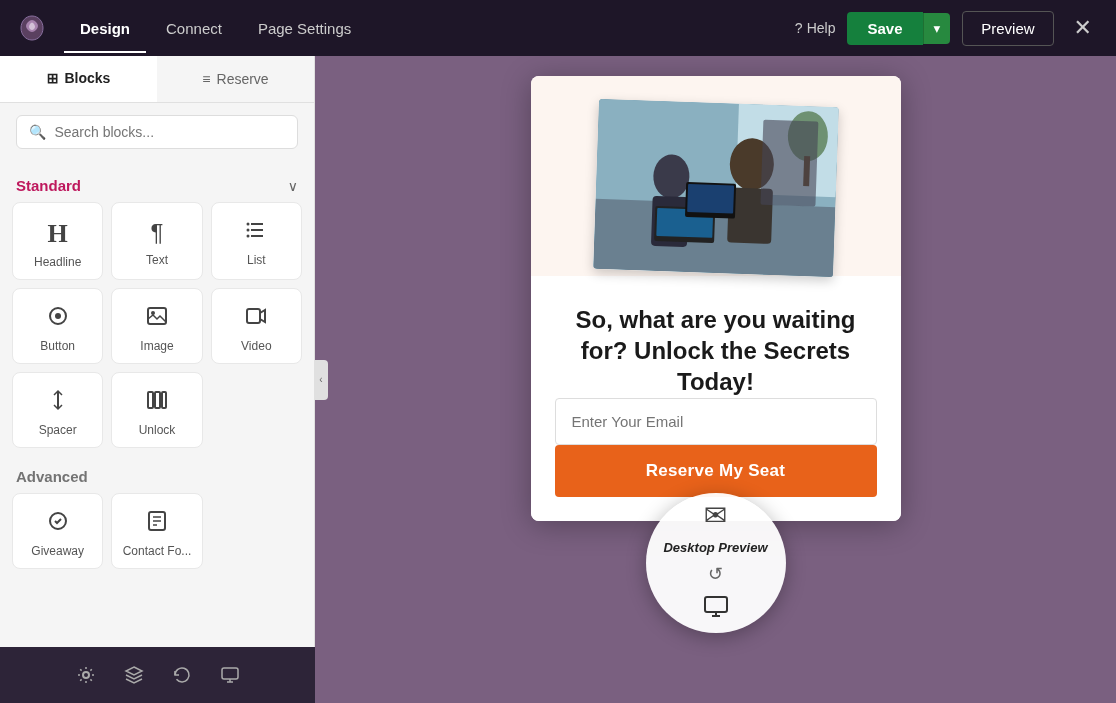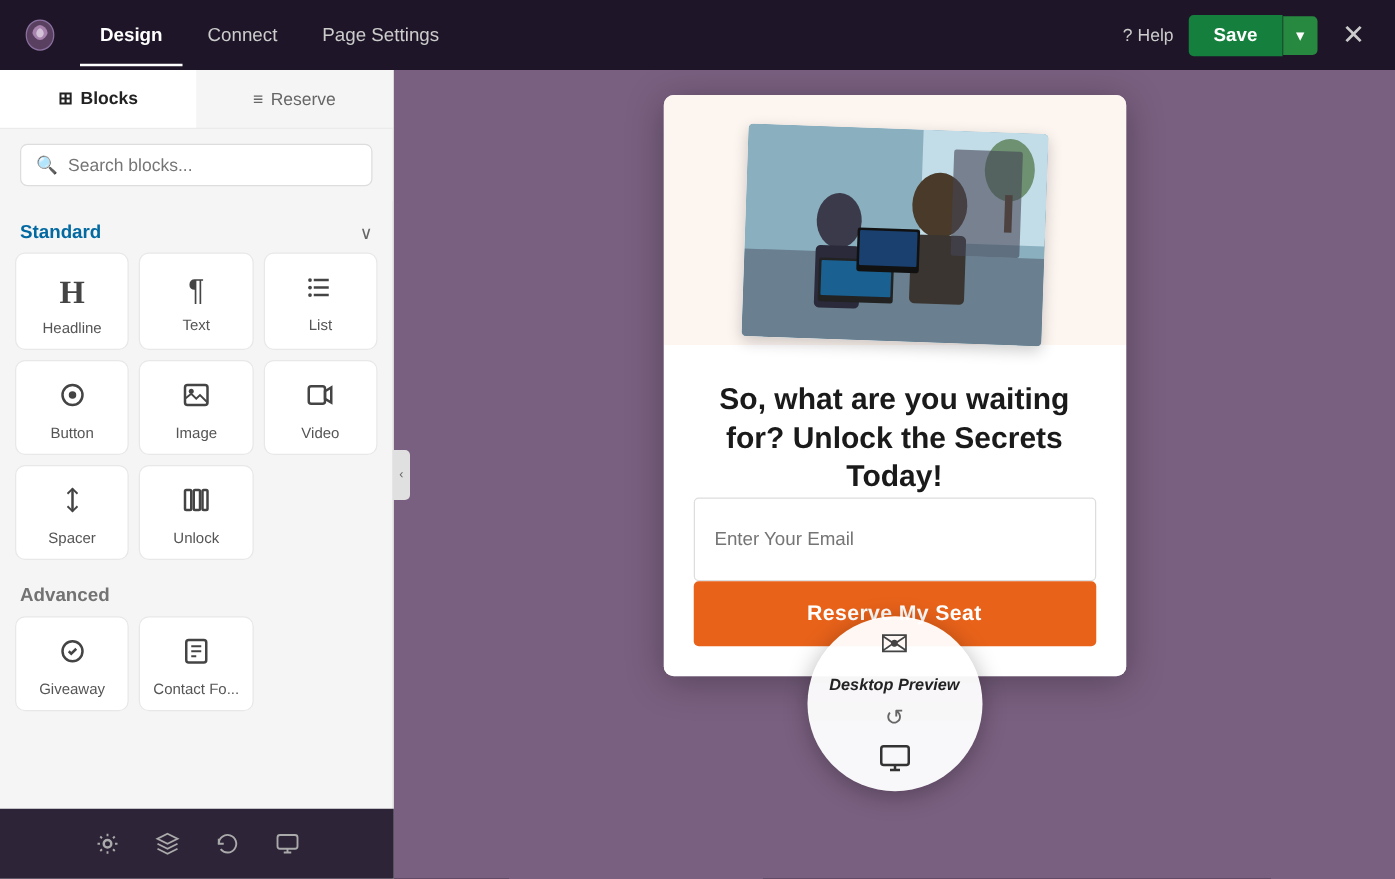--- a/index.html
+++ b/index.html
@@ -156,21 +156,21 @@
     }
     .section-header {
       display: flex;
       align-items: center;
       justify-content: space-between;
       padding: 16px 4px 8px;
     }
     .section-title {
       font-size: 15px;
       font-weight: 600;
-      color: #0369a1;
+      color: #be185d;
     }
     .section-toggle { color: #666; cursor: pointer; font-size: 14px; }
 
     .blocks-grid {
       display: grid;
       grid-template-columns: repeat(3, 1fr);
       gap: 8px;
       margin-bottom: 8px;
     }
     .block-item {
@@ -301,21 +301,21 @@
       font-size: 24px;
       font-weight: 800;
       color: #1a1a1a;
       text-align: center;
       line-height: 1.3;
     }
     .page-email-input {
       width: 100%;
       border: 1px solid #ddd;
       border-radius: 4px;
-      padding: 24px 16px;
+      padding: 14px 16px;
       font-size: 15px;
       color: #aaa;
       outline: none;
     }
     .page-cta-btn {
       width: 100%;
       background: #e8621a;
       color: #fff;
       border: none;
       border-radius: 4px;
@@ -383,20 +383,21 @@
     <div class="nav-help">
       <span>?</span>
       <span>Help</span>
     </div>
     <div class="btn-save-group">
       <button class="btn-save">Save</button>
       <button class="btn-save-dropdown">
         <span>▾</span>
       </button>
     </div>
+    <button class="btn-preview">Preview</button>
     <button class="btn-close">✕</button>
   </div>
 </nav>
 
 <div class="main-layout">
 
   <div class="left-panel">
 
     <div class="panel-tabs">
       <div class="panel-tab active">

